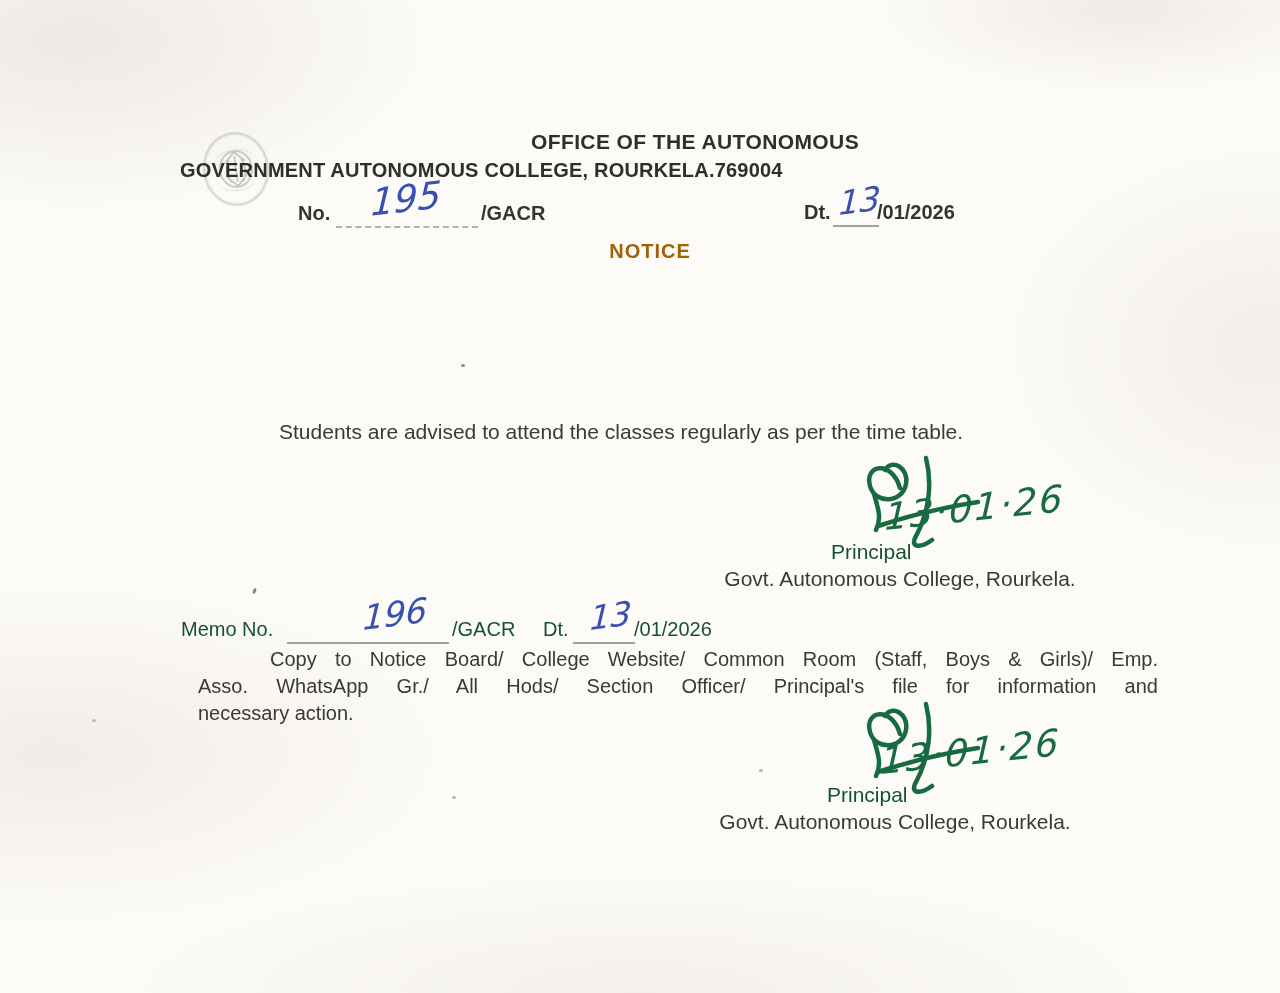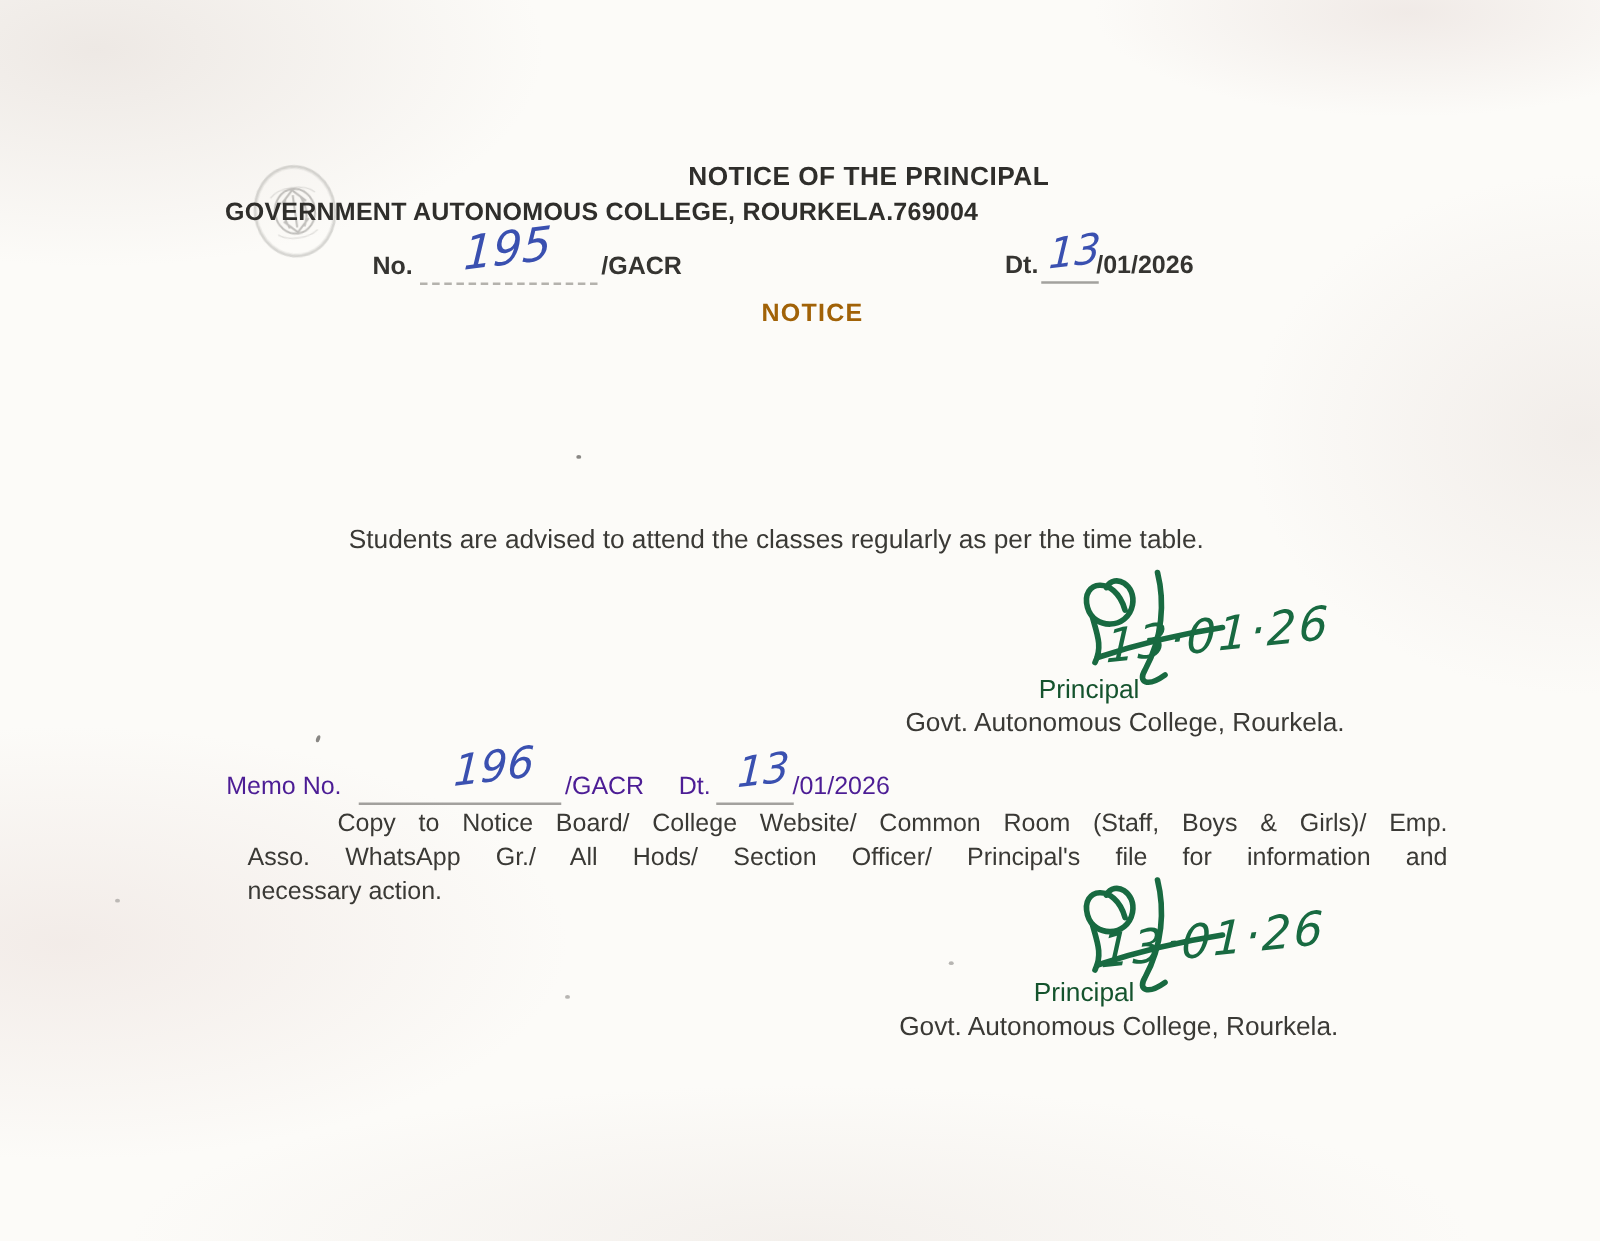--- a/index.html
+++ b/index.html
@@ -25,21 +25,21 @@
 
   
   .hdr1 { font-size: 21px; font-weight: bold; letter-spacing: 0.4px; color: #2f2e2b; }
   .hdr2 { font-size: 20px; font-weight: bold; letter-spacing: 0.2px; color: #2f2e2b; }
   .reftext { font-size: 20px; font-weight: bold; color: #353431; }
   .notice-title { font-size: 20px; font-weight: bold; letter-spacing: 1px; color: #a16207; margin-left: 20px; }
   .body-text { font-size: 21px; color: #3a3935; }
   .body-text .ln { line-height: 37px; }
   .just { text-align: justify; text-align-last: justify; }
   sup.sup { font-size: 62%; vertical-align: super; line-height: 0; }
-  .memo-text { font-size: 20px; color: #4c1d95; }
+  .memo-text { font-size: 20px; color: #14532d; }
   .copy-text { font-size: 20px; color: #3a3935; line-height: 27px; margin-left: 20px; }
   .sig-title { font-size: 21px; color: #14532d; }
   .sig-org { font-size: 21px; color: #3a3935; }
 
   
   .fill-line { border-bottom: 2px solid rgba(90,88,84,0.55); display: inline-block; }
   .fill-line.dotted { border-bottom-style: dashed; border-bottom-color: rgba(120,118,112,0.55); }
 
   
   .ink-blue {
@@ -91,21 +91,21 @@
         <ellipse cx="24" cy="27" rx="16" ry="18"></ellipse>
         <path d="M14 20 L24 10 L34 20 M14 34 L24 44 L34 34 M18 16 C 14 26, 14 30, 18 40 M30 16 C 34 26, 34 30, 30 40 M24 14 L24 40"></path>
       </g>
       <g stroke="#8a8884" stroke-width="1" opacity="0.6">
         <path d="M6 14 C 14 6, 34 6, 42 14" fill="none"></path>
         <path d="M8 44 C 16 50, 32 50, 40 44" fill="none"></path>
       </g>
     </svg>
   </div>
 
-  <div class="abs hdr1" style="left:180px; top:130px; width:1030px; text-align:center;">NOTICE OF THE PRINCIPAL</div>
+  <div class="abs hdr1" style="left:180px; top:130px; width:1030px; text-align:center;">OFFICE OF THE AUTONOMOUS</div>
   <div class="abs hdr2" style="left:180px; top:159px; width:1036px; text-align:left;">GOVERNMENT AUTONOMOUS COLLEGE, ROURKELA.769004</div>
 
   <span class="abs reftext" style="left:298px; top:202px;">No.</span>
   <span class="abs fill-line dotted" style="left:336px; top:200px; width:142px; height:26px;"></span>
   <span class="abs ink-blue" style="left:370px; top:182px; font-size:37px;">195</span>
   <span class="abs reftext" style="left:481px; top:202px;">/GACR</span>
 
   <span class="abs reftext" style="left:804px; top:201px;">Dt.</span>
   <span class="abs fill-line" style="left:833px; top:199px; width:46px; height:26px;"></span>
   <span class="abs ink-blue" style="left:838px; top:184px; font-size:33px;">13</span>

